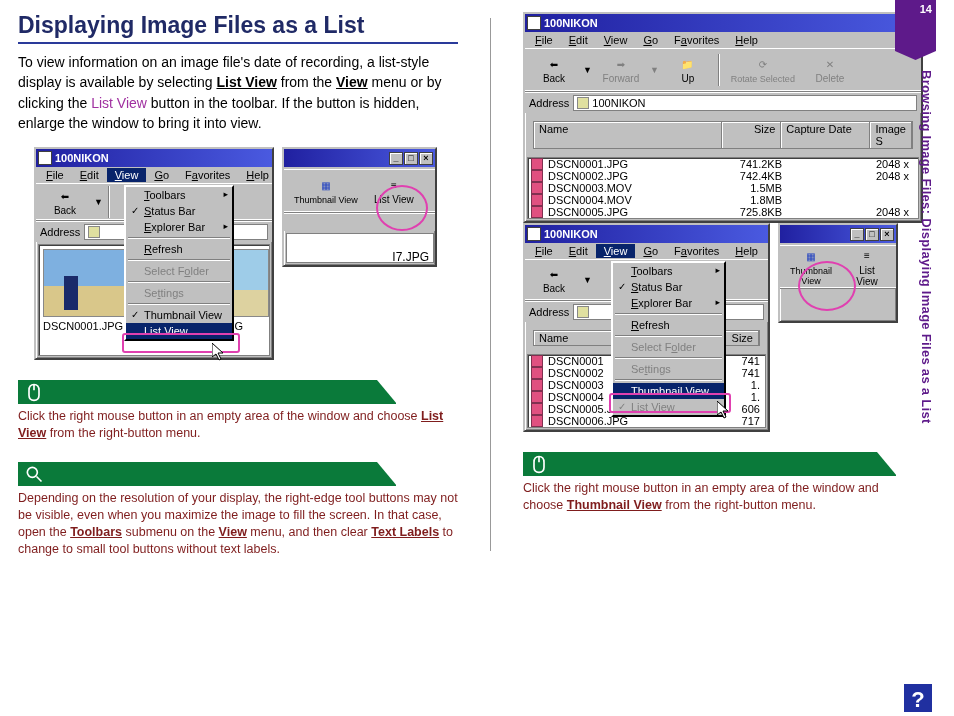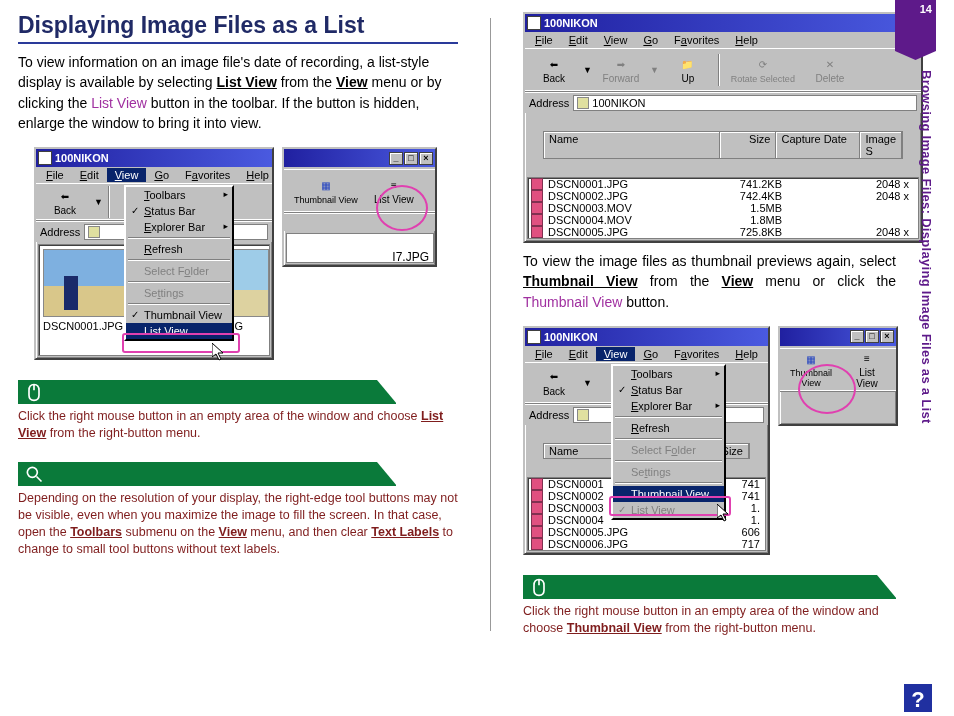--- a/index.html
+++ b/index.html
@@ -311,21 +311,21 @@
     z-index: 7;
   }
   .cursor-arrow svg { width: 14px; height: 18px; }
 
   
   .list-headers {
     display: flex;
     background: #c0c0c0;
     font-size: 11px;
     border: 1px solid #808080;
-    margin: 18px;
+    margin: 8px;
   }
   .list-headers .h {
     padding: 1px 5px;
     border-right: 1px solid #808080;
     box-shadow: inset 1px 1px 0 #fff;
   }
   .list-rows {
     background: #fff;
     border: 1px solid #808080;
     margin: 0 2px 2px 2px;
@@ -590,23 +590,20 @@
         <div class="row">
             <span class="file-icon"></span>
             <span class="cell" style="width:178px">DSCN0005.JPG</span>
             <span class="cell" style="width:60px;text-align:right">725.8KB</span>
             <span class="cell" style="width:90px"></span>
             <span class="cell">2048 x</span>
           </div>
       </div>
     </div>
 
-    <p class="body" style="text-align:justify">
-      <span>To view the image files as thumbnail previews again, select </span><span class="link-ul">Thumbnail View</span><span> from the </span><span class="link-ul">View</span><span> menu or click the </span><span class="link-purple">Thumbnail View</span><span> button.</span>
-    </p>
 
     
     <div class="screenshot-row" style="margin-left:0">
       <div class="win" style="width:260px;position:relative">
         <div class="titlebar">
           <span class="tb-icon"></span>
           <span>100NIKON</span>
         </div>
         <div class="menubar">
           <span><u>F</u>ile</span>

